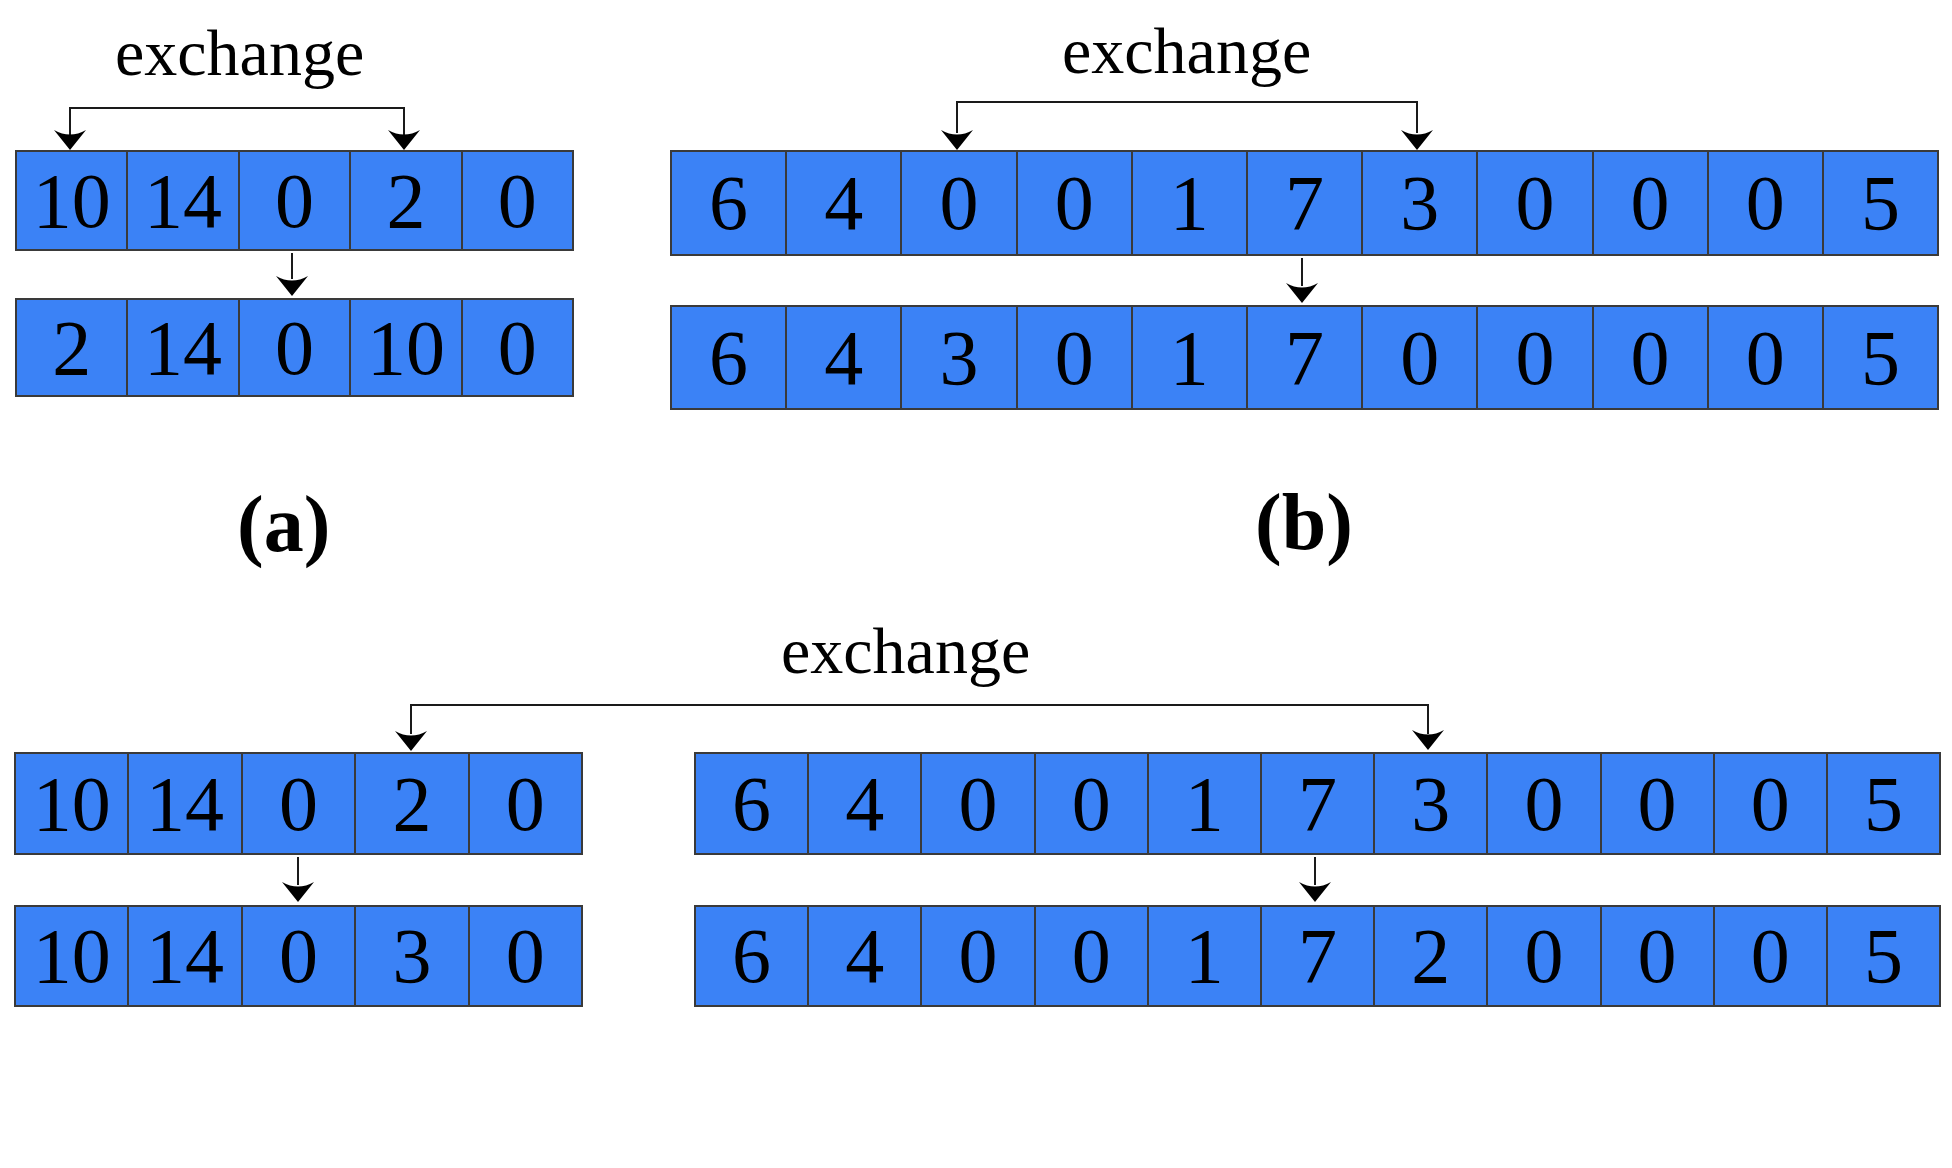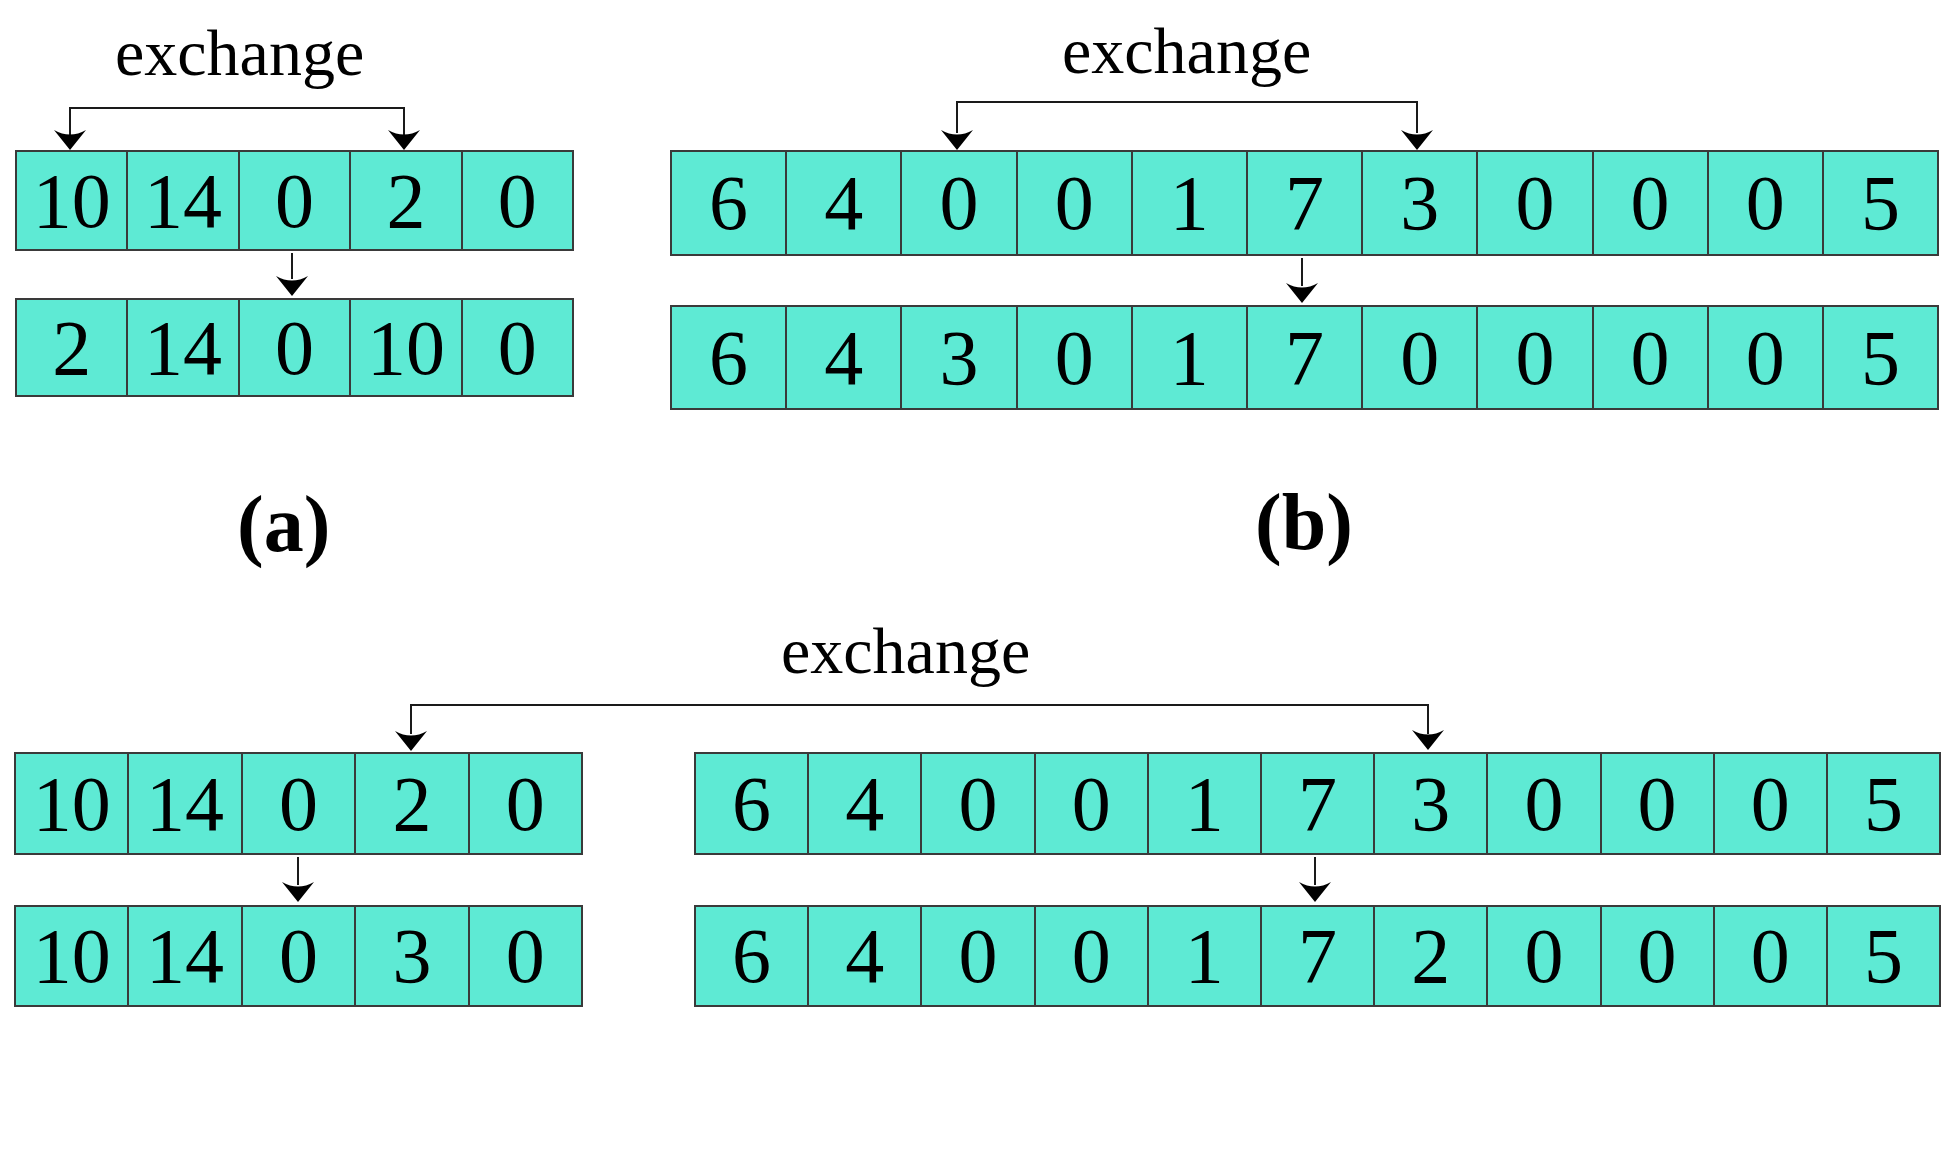--- a/index.html
+++ b/index.html
@@ -10,21 +10,21 @@
     background: #ffffff;
     color: #000000;
     font-family: "Liberation Serif", "DejaVu Serif", serif;
     overflow: hidden;
   }
   .row {
     position: absolute;
     display: flex;
     border: 2px solid #3a3a3a;
     box-sizing: border-box;
-    background: #5eead4;
+    background: #3b82f6;
   }
   .cell {
     flex: 1 1 0;
     border-right: 2px solid #3a3a3a;
     box-sizing: border-box;
     display: flex;
     align-items: center;
     justify-content: center;
     font-size: 78px;
     line-height: 1;

